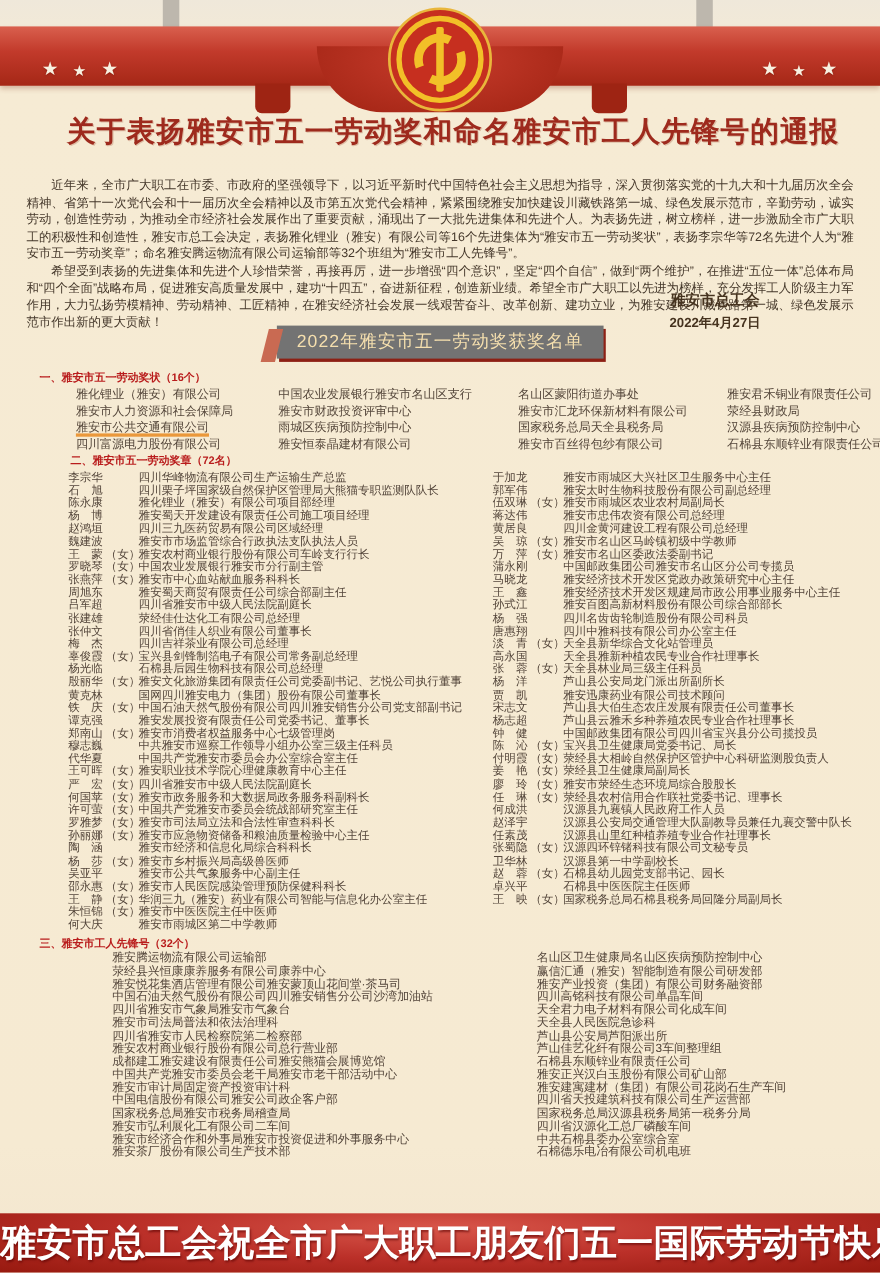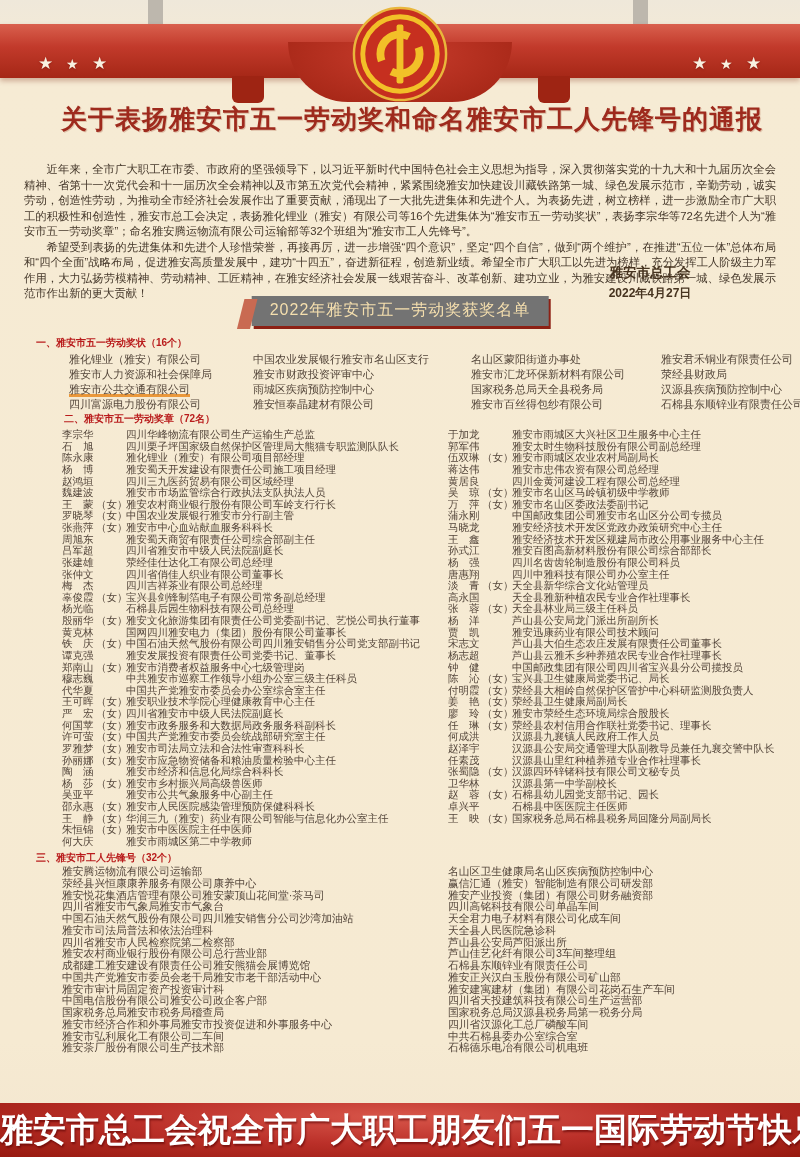--- a/index.html
+++ b/index.html
@@ -47,21 +47,21 @@
     grid-auto-flow:column;font-size:11px;color:#54463a;}
   .cert-item{line-height:15px;white-space:nowrap;margin-left:11px;}
   .cert-item.hl{display:inline-block;width:fit-content;
     background:linear-gradient(rgba(233,143,42,.9),rgba(233,143,42,.9)) left 100%/100% 3.5px no-repeat;text-align:right;}
   .medal-cols{position:absolute;top:429px;left:62px;width:714px;display:flex;}
   .medal-col-left{width:386px;} .medal-col-right{flex:1;}
   .m-row{display:flex;line-height:11.62px;font-size:10.5px;white-space:nowrap;color:#53453a;}
   .m-name{width:34px;flex:none;} .m-fem{width:30px;flex:none;} .m-org{flex:none;}
   .pioneer-cols{position:absolute;top:866px;left:62px;width:714px;display:flex;}
   .pioneer-col-left{width:386px;} .pioneer-col-right{flex:1;}
-  .p-row{line-height:11.75px;font-size:10.8px;white-space:nowrap;color:#53453a;}
+  .p-row{line-height:11.75px;font-size:10.8px;white-space:nowrap;color:#53453a;margin-left:40px;}
   
   .footer{position:absolute;top:1103px;left:0;width:800px;height:54px;
     background:radial-gradient(ellipse at 50% 25%,#d8564a 0%,#bb3029 48%,#97190f 100%);}
   .footer-text{width:800px;text-align:center;line-height:54px;font-size:33px;font-weight:bold;
     color:#fff;text-shadow:1px 2px 2px rgba(90,0,0,.6);white-space:nowrap;letter-spacing:0;}
 </style>
 </head>
 <body>
 
 <div class="hanger h1"></div>
@@ -480,32 +480,32 @@
 </div>
 
 <div class="sec-header sh3">
   <span>三、</span><span>雅安市工人先锋号</span><span>（32个）</span>
 </div>
 <div class="pioneer-cols">
   <div class="pioneer-col-left">
       <div class="p-row">雅安腾运物流有限公司运输部</div>
       <div class="p-row">荥经县兴恒康康养服务有限公司康养中心</div>
       <div class="p-row">雅安悦花集酒店管理有限公司雅安蒙顶山花间堂·茶马司</div>
+      <div class="p-row">中国石油天然气股份有限公司四川雅安销售分公司沙湾加油站</div>
       <div class="p-row">四川省雅安市气象局雅安市气象台</div>
-      <div class="p-row">中国石油天然气股份有限公司四川雅安销售分公司沙湾加油站</div>
       <div class="p-row">雅安市司法局普法和依法治理科</div>
       <div class="p-row">四川省雅安市人民检察院第二检察部</div>
       <div class="p-row">雅安农村商业银行股份有限公司总行营业部</div>
       <div class="p-row">成都建工雅安建设有限责任公司雅安熊猫会展博览馆</div>
       <div class="p-row">中国共产党雅安市委员会老干局雅安市老干部活动中心</div>
       <div class="p-row">雅安市审计局固定资产投资审计科</div>
       <div class="p-row">中国电信股份有限公司雅安公司政企客户部</div>
       <div class="p-row">国家税务总局雅安市税务局稽查局</div>
+      <div class="p-row">雅安市弘利展化工有限公司二车间</div>
       <div class="p-row">雅安市经济合作和外事局雅安市投资促进和外事服务中心</div>
-      <div class="p-row">雅安市弘利展化工有限公司二车间</div>
       <div class="p-row">雅安茶厂股份有限公司生产技术部</div>
     </div>
   <div class="pioneer-col-right">
       <div class="p-row">名山区卫生健康局名山区疾病预防控制中心</div>
       <div class="p-row">赢信汇通（雅安）智能制造有限公司研发部</div>
       <div class="p-row">雅安产业投资（集团）有限公司财务融资部</div>
       <div class="p-row">四川高铭科技有限公司单晶车间</div>
       <div class="p-row">天全君力电子材料有限公司化成车间</div>
       <div class="p-row">天全县人民医院急诊科</div>
       <div class="p-row">芦山县公安局芦阳派出所</div>

